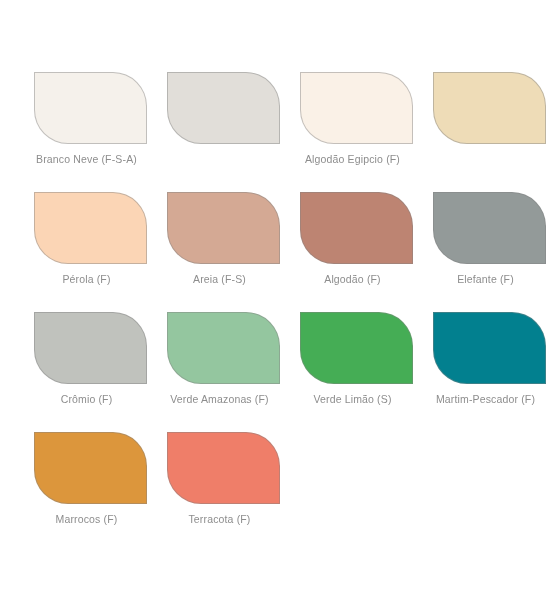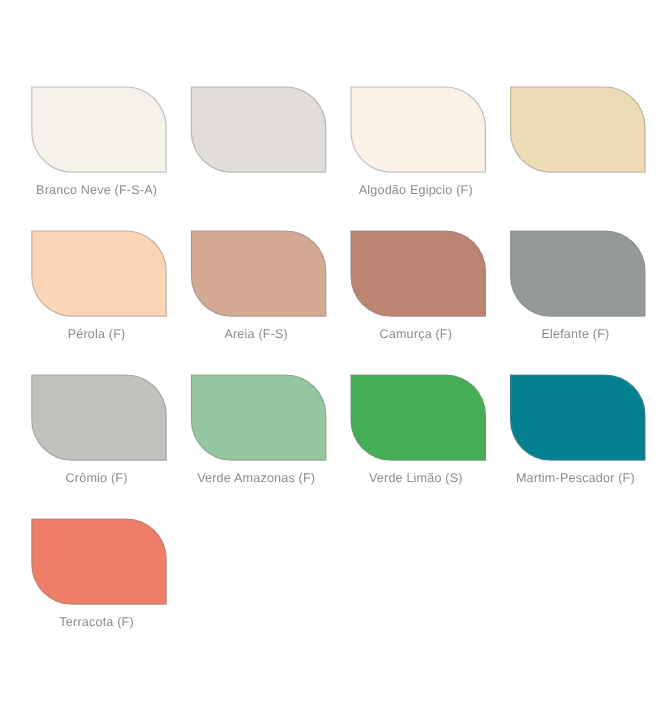--- a/index.html
+++ b/index.html
@@ -30,21 +30,21 @@
     column-gap: 0px;
     row-gap: 0px;
     margin-left: 4px;
   }
 
   .swatch-cell {
     width: 133px;
     height: 120px;
     display: flex;
     flex-direction: column;
-    align-items: center;
+    align-items: flex-end;
     padding-top: 0;
   }
 
   .swatch-chip {
     width: 113px;
     height: 72px;
     margin-left: 4px;
     border-top-right-radius: 34px;
     border-bottom-left-radius: 34px;
     border-top-left-radius: 0;
@@ -89,21 +89,21 @@
       <div class="swatch-cell">
         <div class="swatch-chip" title="Pérola (F)" style="background: rgb(251, 213, 181);"></div>
         <div class="swatch-label">Pérola (F)</div>
       </div>
       <div class="swatch-cell">
         <div class="swatch-chip" title="Areia (F-S)" style="background: rgb(212, 169, 148);"></div>
         <div class="swatch-label">Areia (F-S)</div>
       </div>
       <div class="swatch-cell">
         <div class="swatch-chip" title="Camurça (F)" style="background: rgb(189, 132, 114);"></div>
-        <div class="swatch-label">Camurça (F)</div>
+        <div class="swatch-label">Algodão (F)</div>
       </div>
       <div class="swatch-cell">
         <div class="swatch-chip" title="Elefante (F)" style="background: rgb(147, 154, 153);"></div>
         <div class="swatch-label">Elefante (F)</div>
       </div>
       <div class="swatch-cell">
         <div class="swatch-chip" title="Crômio (F)" style="background: rgb(192, 194, 189);"></div>
         <div class="swatch-label">Crômio (F)</div>
       </div>
       <div class="swatch-cell">
@@ -112,18 +112,22 @@
       </div>
       <div class="swatch-cell">
         <div class="swatch-chip" title="Verde Limão (S)" style="background: rgb(69, 173, 85);"></div>
         <div class="swatch-label">Verde Limão (S)</div>
       </div>
       <div class="swatch-cell">
         <div class="swatch-chip" title="Martim-Pescador (F)" style="background: rgb(2, 128, 143);"></div>
         <div class="swatch-label">Martim-Pescador (F)</div>
       </div>
       <div class="swatch-cell">
+        <div class="swatch-chip" title="Marrocos (F)" style="background: rgb(220, 150, 60);"></div>
+        <div class="swatch-label">Marrocos (F)</div>
+      </div>
+      <div class="swatch-cell">
         <div class="swatch-chip" title="Terracota (F)" style="background: rgb(239, 126, 105);"></div>
         <div class="swatch-label">Terracota (F)</div>
       </div>
       <div class="swatch-cell is-empty"></div>
     </div>
 </div>
 
 </body></html>

